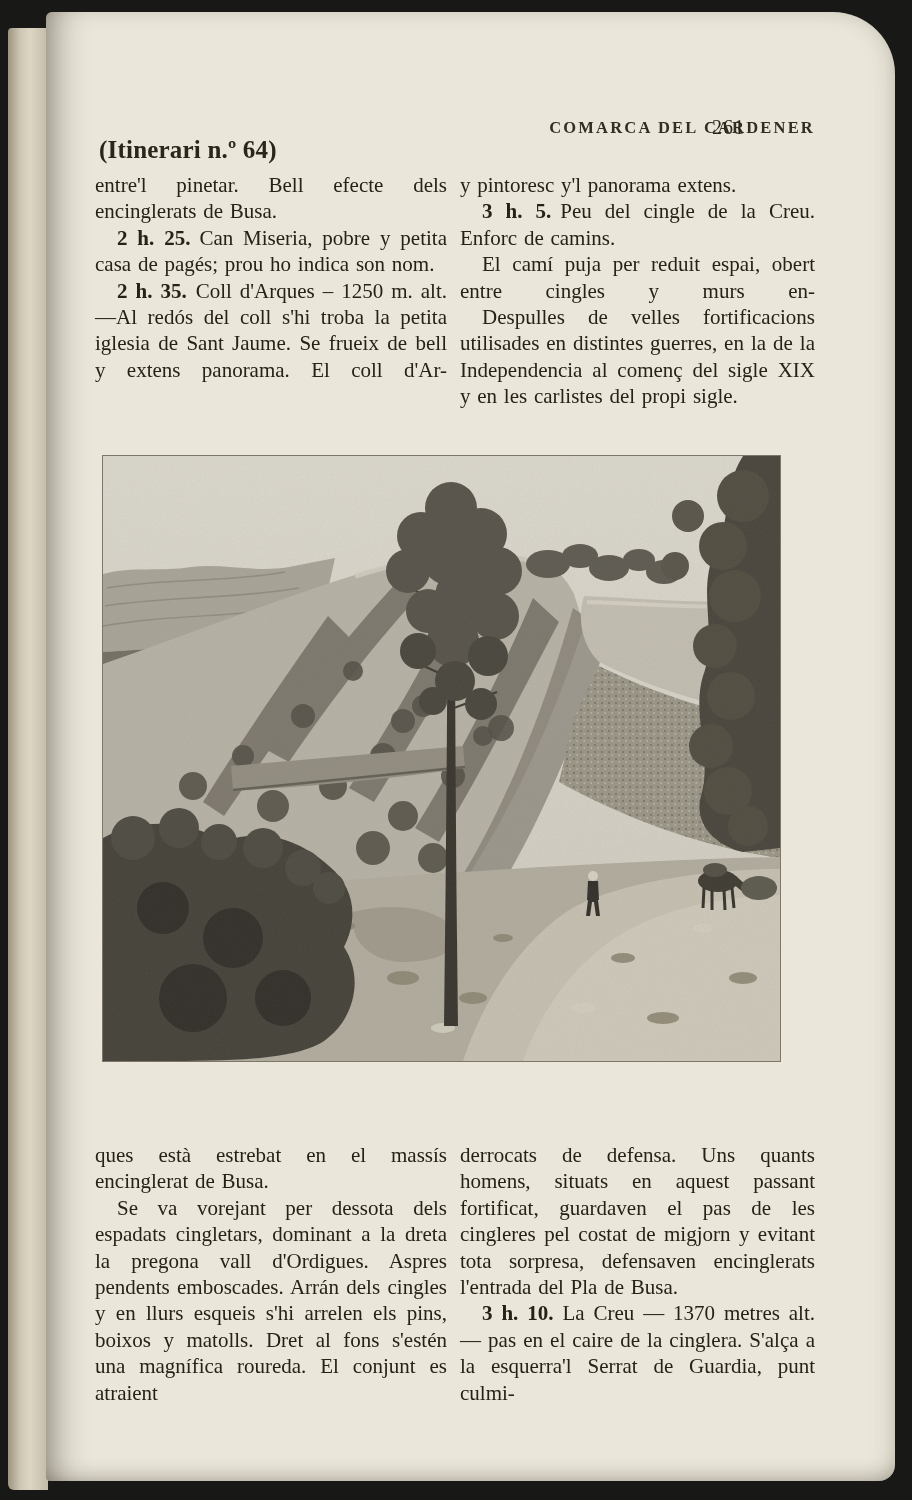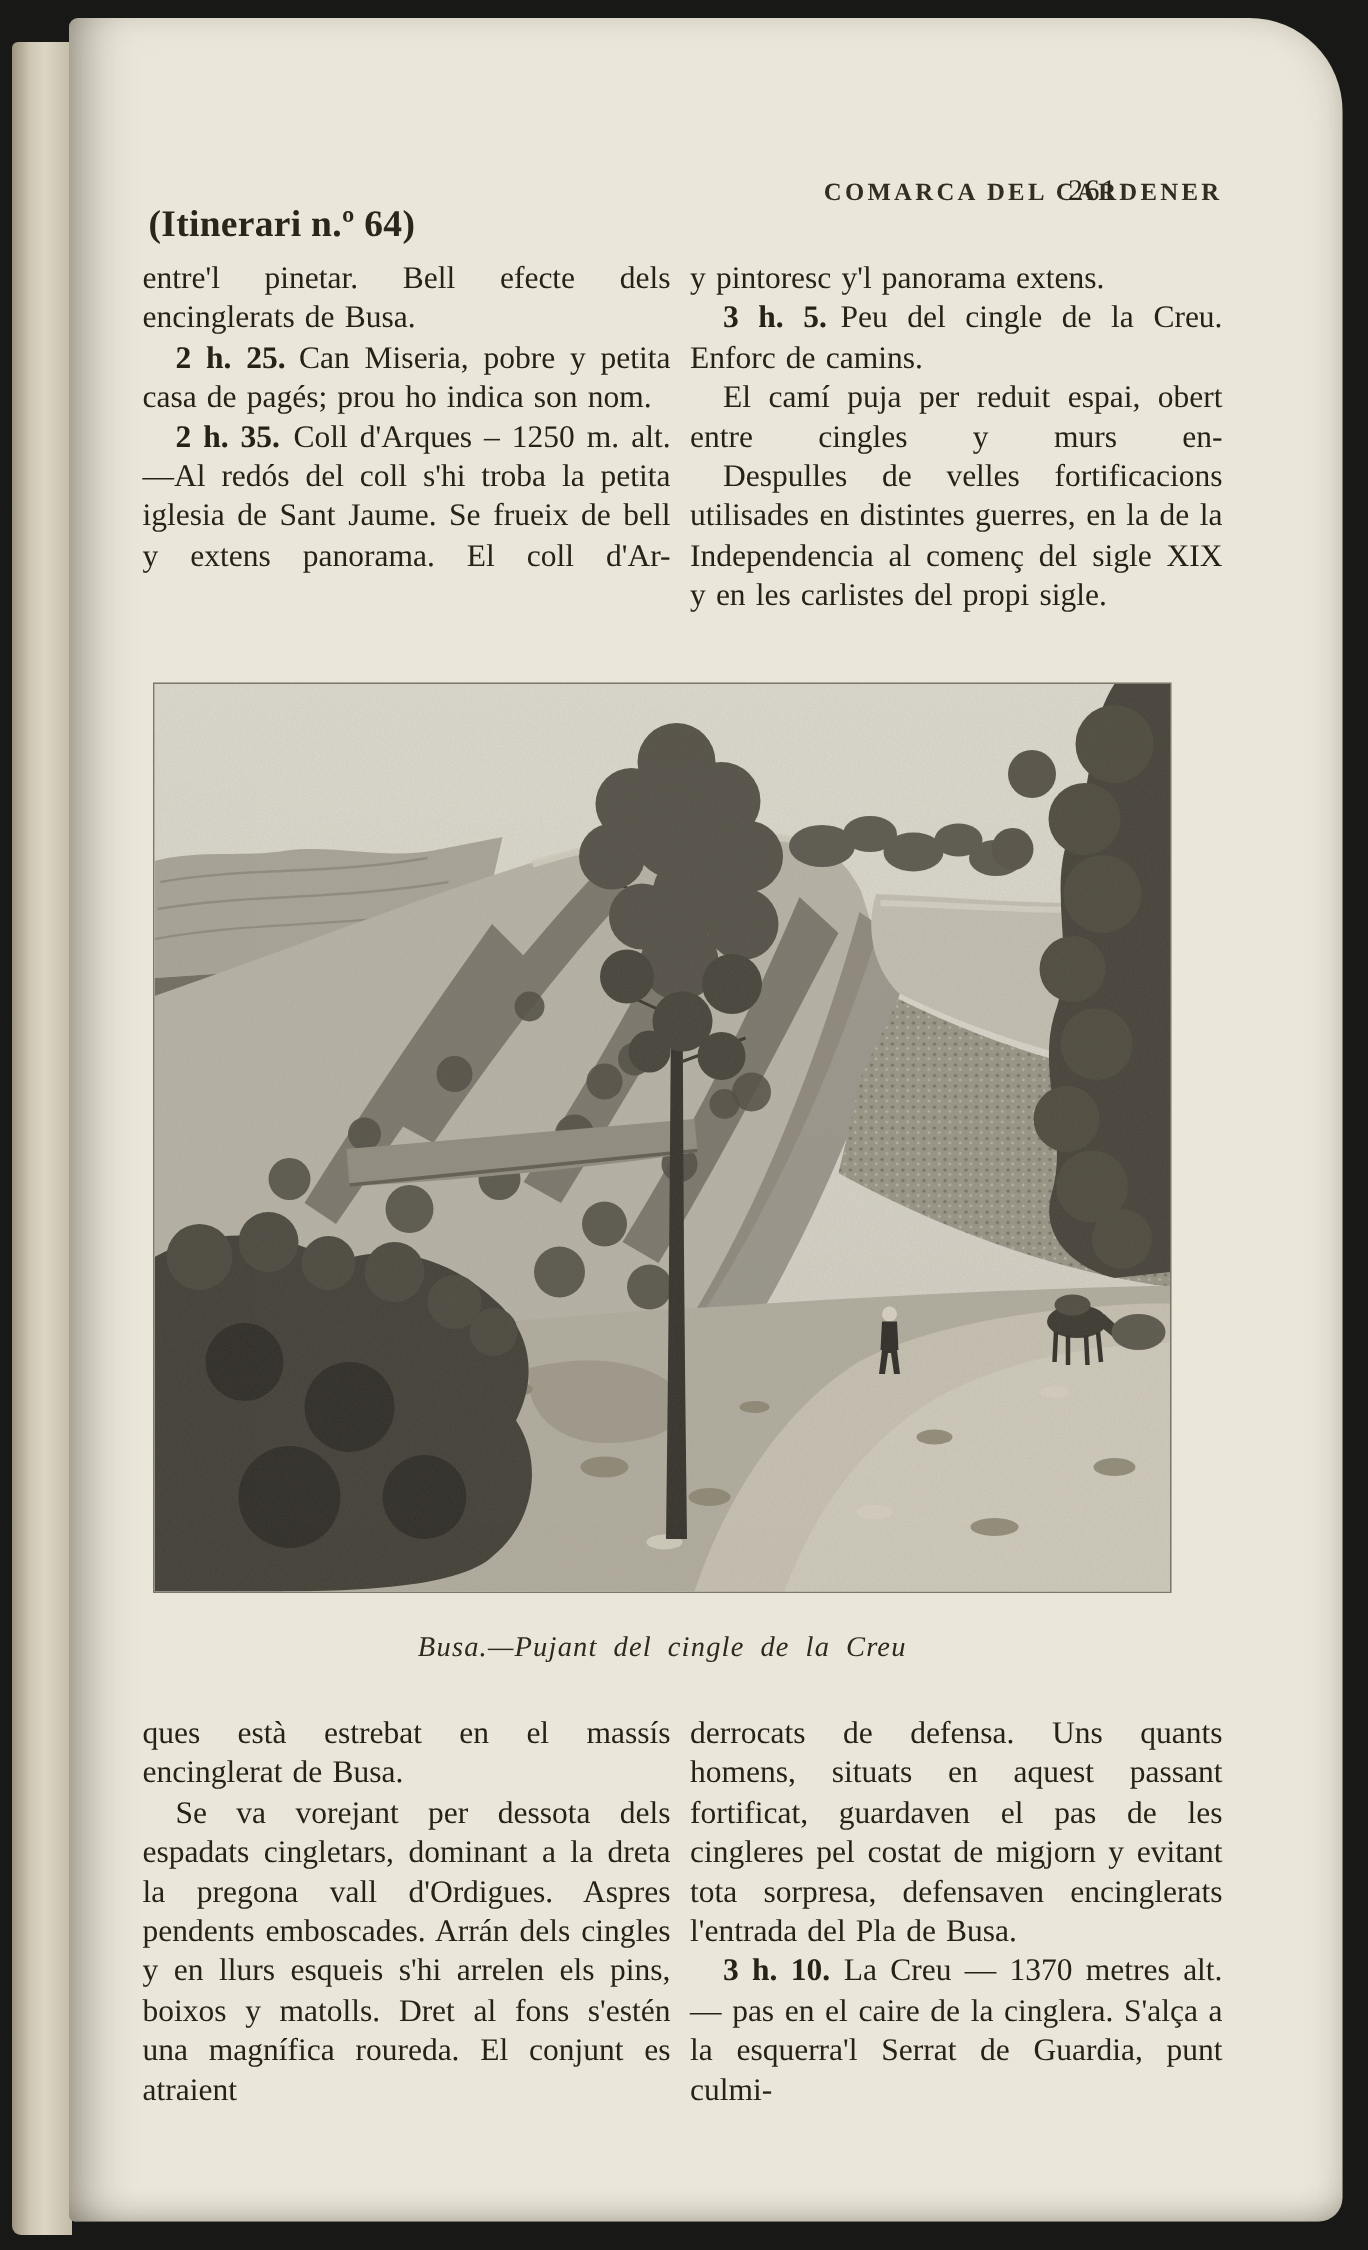--- a/index.html
+++ b/index.html
@@ -251,21 +251,20 @@
           <circle cx="490" cy="420" r="5" fill="#d8d3c5"></circle>
           <path d="M485,425 L495,425 L496,444 L484,444 Z" fill="#26241f"></path>
           <path d="M485,444 L483,460 L487,460 L489,446 L491,446 L493,460 L497,460 L495,444 Z" fill="#26241f"></path>
         </g>
 
         <rect width="677" height="605" filter="url(#grain)" opacity="0.55"></rect>
         <rect width="677" height="605" fill="#d8cdb2" opacity="0.07"></rect>
       </svg>
     </div>
 
-    <div class="caption">Busa.—Pujant del cingle de la Creu</div>
 
     <div class="col bot-left">
       <p>ques està estrebat en el massís encinglerat de Busa.</p>
       <p class="indent">Se va vorejant per dessota dels espadats cingletars, dominant a la dreta la pregona vall d'Ordigues. Aspres pendents emboscades. Arrán dels cingles y en llurs esqueis s'hi arrelen els pins, boixos y matolls. Dret al fons s'estén una magnífica roureda. El conjunt es atraient</p>
     </div>
 
     <div class="col bot-right">
       <p>derrocats de defensa. Uns quants homens, situats en aquest passant fortificat, guardaven el pas de les cingleres pel costat de migjorn y evitant tota sorpresa, defensaven encinglerats l'entrada del Pla de Busa.</p>
       <p class="indent jlast"><b class="marker">3 h. 10.</b><span>La Creu — 1370 metres alt. — pas en el caire de la cinglera. S'alça a la esquerra'l Serrat de Guardia, punt culmi-</span></p>
     </div>

